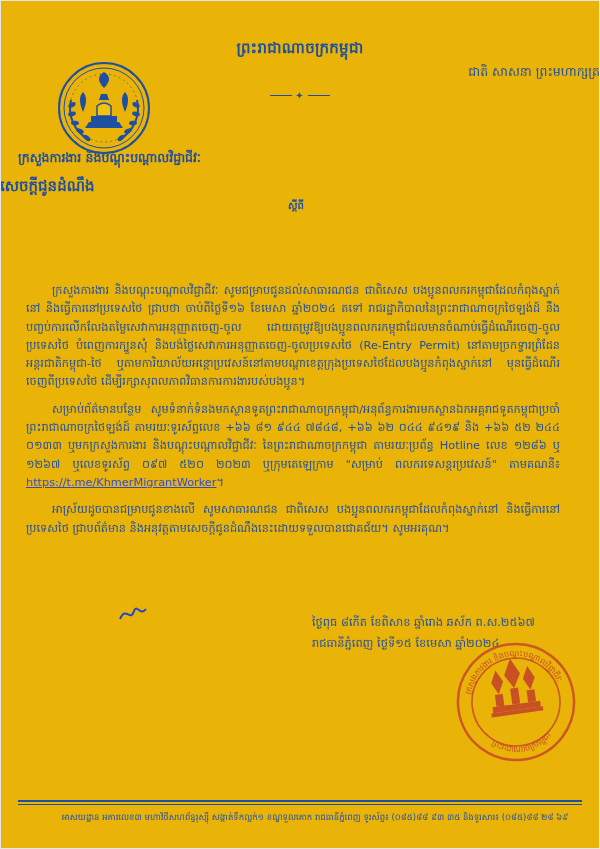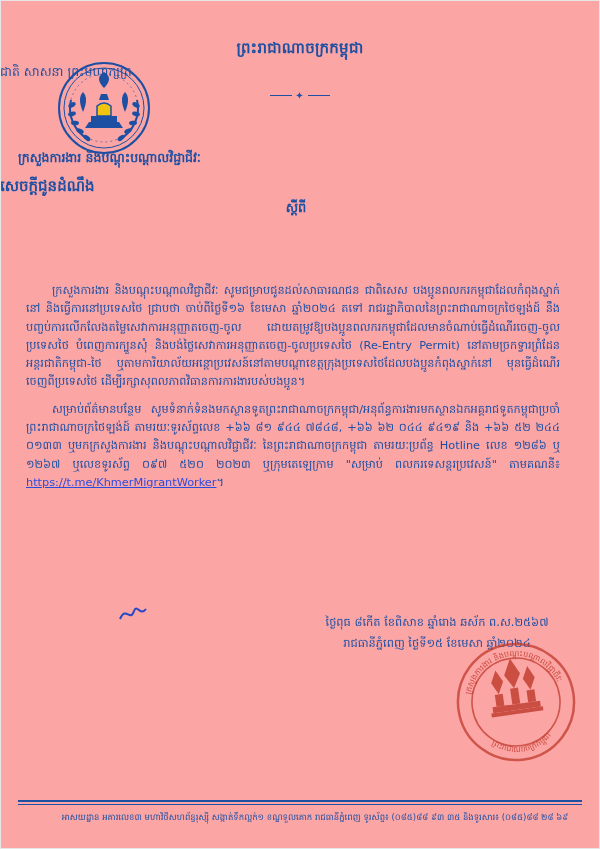--- a/index.html
+++ b/index.html
@@ -10,21 +10,21 @@
     width: 600px;
     height: 849px;
     background: #ffffff;
     font-family: "DejaVu Sans", "Liberation Sans", sans-serif;
     position: relative;
     overflow: hidden;
   }
   .page {
     position: absolute;
     inset: 0;
-    background: #fca5a5;
+    background: #eab308;
   }
   
   .header {
     position: absolute;
     top: 28px;
     left: 0;
     right: 0;
     height: 140px;
   }
   .kingdom-title {
@@ -36,21 +36,21 @@
     color: #1d4fa3;
     font-size: 15px;
     font-weight: bold;
     letter-spacing: .3px;
   }
   .kingdom-sub {
     position: absolute;
     top: 36px;
     left: 0;
     right: 0;
-    text-align: left;
+    text-align: right;
     color: #1d4fa3;
     font-size: 12.5px;
   }
   .divider-orn {
     position: absolute;
     top: 62px;
     left: 50%;
     transform: translateX(-50%);
     width: 70px;
     height: 10px;
@@ -97,21 +97,21 @@
     font-size: 15px;
     font-weight: bold;
   }
   .doc-subject {
     position: absolute;
     top: 199px;
     left: 0;
     right: 8px;
     text-align: center;
     color: #1d4fa3;
-    font-size: 13px;
+    font-size: 10px;
     font-weight: bold;
   }
   .doc-heading {
     position: absolute;
     top: 220px;
     left: 30px;
     right: 30px;
     text-align: center;
     color: #1d4fa3;
     font-size: 12.6px;
@@ -134,21 +134,21 @@
   a.link {
     color: #2b4ddf;
     text-decoration: underline;
   }
   
   .date-block {
     position: absolute;
     top: 612px;
     right: 38px;
     width: 250px;
-    text-align: center;
+    text-align: left;
     color: #1d4fa3;
     font-size: 11.4px;
     line-height: 1.8;
   }
   .signature-mark {
     position: absolute;
     left: 118px;
     top: 603px;
     width: 30px;
     height: 22px;
@@ -250,20 +250,24 @@
 
   <div class="doc-title">សេចក្ដីជូនដំណឹង</div>
   <div class="doc-subject">ស្ដីពី</div>
 
   <div class="body-text">
     <p class="para">ក្រសួងការងារ និងបណ្ដុះបណ្ដាលវិជ្ជាជីវៈ សូមជម្រាបជូនដល់សាធារណជន ជាពិសេស បងប្អូនពលករកម្ពុជាដែលកំពុងស្នាក់នៅ និងធ្វើការនៅប្រទេសថៃ ជ្រាបថា ចាប់ពីថ្ងៃទី១៦ ខែមេសា ឆ្នាំ២០២៤ តទៅ រាជរដ្ឋាភិបាលនៃព្រះរាជាណាចក្រថៃឡង់ដ៍ នឹងបញ្ចប់ការលើកលែងតម្លៃសេវាការអនុញ្ញាតចេញ-ចូល ដោយតម្រូវឱ្យបងប្អូនពលករកម្ពុជាដែលមានចំណាប់ធ្វើដំណើរចេញ-ចូលប្រទេសថៃ បំពេញការក្បួនសុំ និងបង់ថ្លៃសេវាការអនុញ្ញាតចេញ-ចូលប្រទេសថៃ (Re-Entry Permit) នៅតាមច្រកទ្វារព្រំដែនអន្តរជាតិកម្ពុជា-ថៃ ឬតាមការិយាល័យអន្តោប្រវេសន៍នៅតាមបណ្ដាខេត្តក្រុងប្រទេសថៃដែលបងប្អូនកំពុងស្នាក់នៅ មុនធ្វើដំណើរចេញពីប្រទេសថៃ ដើម្បីរក្សាសុពលភាពវិធានការការងារបស់បងប្អូន។</p>
     <p class="para">
       <span>សម្រាប់ព័ត៌មានបន្ថែម សូមទំនាក់ទំនងមកស្ថានទូតព្រះរាជាណាចក្រកម្ពុជា/អនុព័ន្ធការងារមកស្ថានឯកអគ្គរាជទូតកម្ពុជាប្រចាំព្រះរាជាណាចក្រថៃឡង់ដ៍ តាមរយៈទូរស័ព្ទលេខ +៦៦ ៨១ ៩៤៤ ៧៨៤៨, +៦៦ ៦២ ០៤៤ ៩៤១៩ និង +៦៦ ៥២ ២៤៤ ០១៣៣ ឬមកក្រសួងការងារ និងបណ្ដុះបណ្ដាលវិជ្ជាជីវៈ នៃព្រះរាជាណាចក្រកម្ពុជា តាមរយៈប្រព័ន្ធ Hotline លេខ ១២៨៦ ឬ ១២៦៧ ឬលេខទូរស័ព្ទ ០៩៧ ៥២០ ២០២៣ ឬក្រុមតេឡេក្រាម "សម្រាប់ ពលករទេសន្តរប្រវេសន៍" តាមគណនី៖</span>
       <a class="link" href="#">https://t.me/KhmerMigrantWorker</a><span>។</span>
     </p>
+    <p class="para last">
+      <span>អាស្រ័យដូចបានជម្រាបជូនខាងលើ សូមសាធារណជន ជាពិសេស បងប្អូនពលករកម្ពុជាដែលកំពុងស្នាក់នៅ និងធ្វើការនៅប្រទេសថៃ ជ្រាបព័ត៌មាន និងអនុវត្តតាមសេចក្ដីជូនដំណឹងនេះដោយទទួលបានជោគជ័យ។</span>
+      <span>សូមអរគុណ។</span>
+    </p>
   </div>
 
   <div class="signature-mark">
     <svg width="30" height="22" viewBox="0 0 30 22" xmlns="http://www.w3.org/2000/svg">
       <path d="M2 16 C8 2 12 20 16 8 C19 0 22 14 28 6" fill="none" stroke="#2547c8" stroke-width="2"></path>
     </svg>
   </div>
 
   <div class="date-block">
     <div>ថ្ងៃពុធ ៨កើត ខែពិសាខ ឆ្នាំរោង ឆស័ក ព.ស.២៥៦៧</div>

